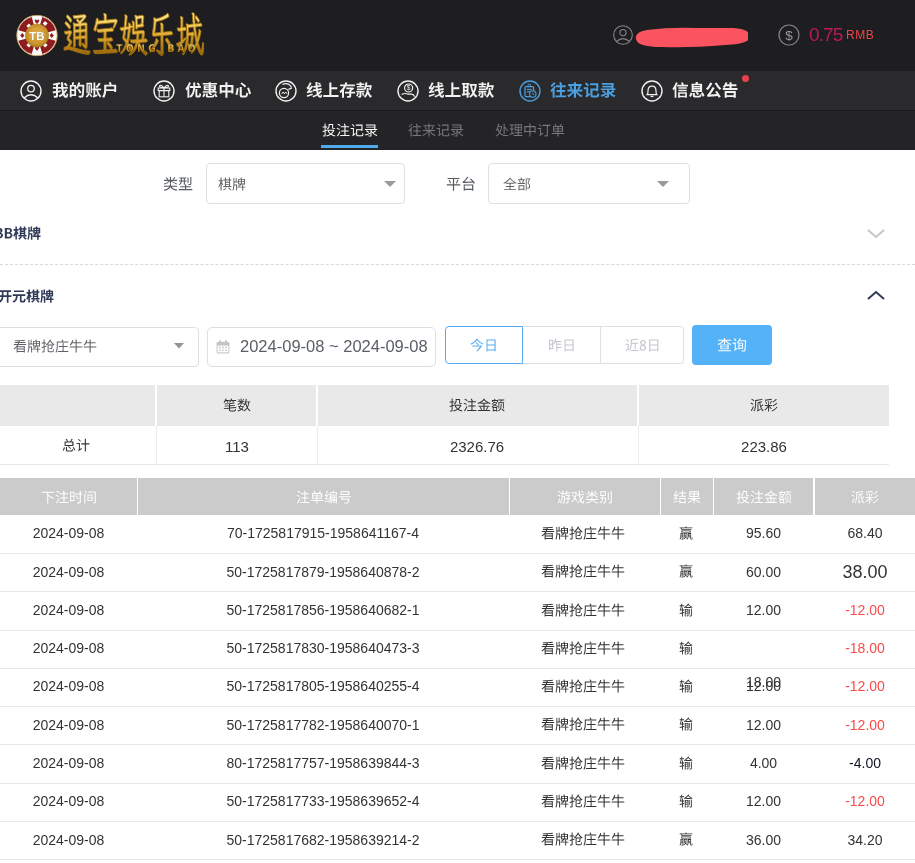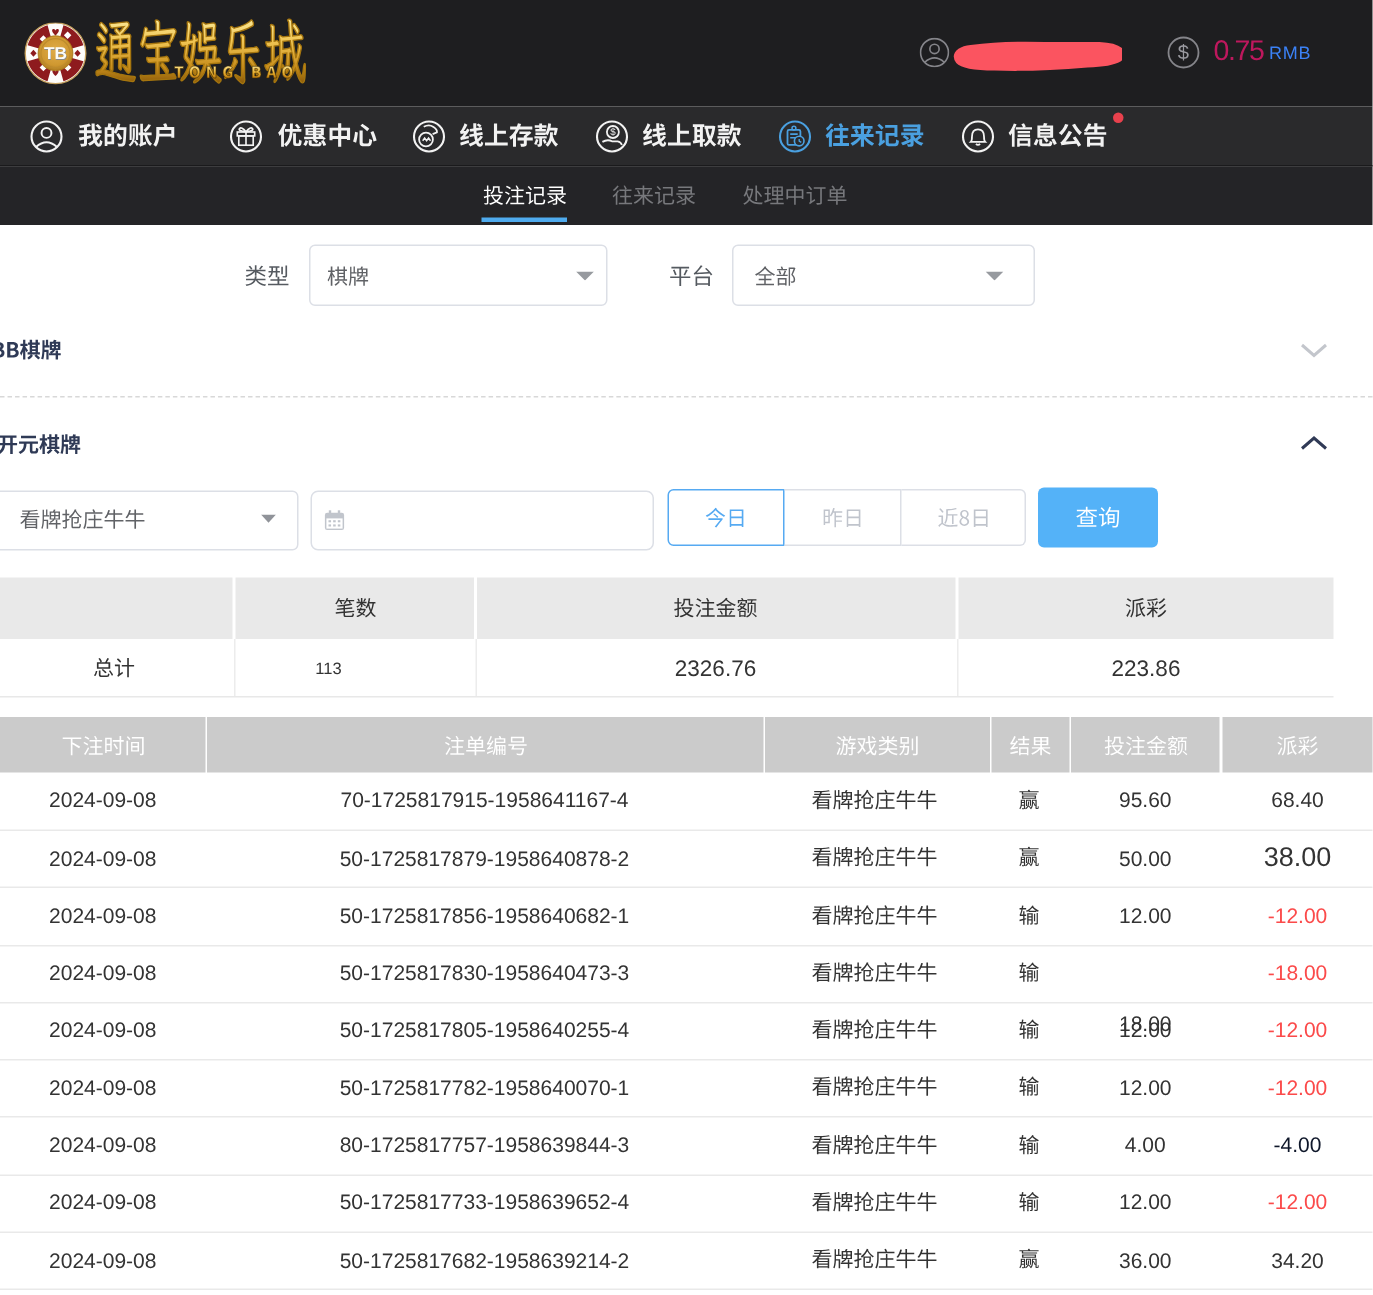--- a/index.html
+++ b/index.html
@@ -65,21 +65,21 @@
 <path d="M3.5 16.5 Q10 10.8 16.5 16.5" fill="none" stroke="#85858a" stroke-width="1.1"></path>
 </svg>
 <svg class="ab" style="left:635px;top:26px" width="113" height="22" viewBox="0 0 113 22">
 <path d="M12 4 Q35 1 62 2 L98 2 Q110 2.5 114 7 Q117 11 112 15 Q106 18.5 90 19 Q55 22 28 21 Q7 21 2.5 16 Q-1.5 10.5 4 6.5 Q7 4.5 12 4 Z" fill="#fb5460"></path>
 </svg>
 <svg class="ab" style="left:778px;top:24px" width="22" height="22" viewBox="0 0 22 22">
 <circle cx="11" cy="11" r="10" fill="none" stroke="#85858a" stroke-width="1.2"></circle>
 <text x="11" y="15.6" text-anchor="middle" font-family="Liberation Sans" font-size="13.5" fill="#9a9aa0">$</text>
 </svg>
 <div class="lat" style="left:809px;top:23.5px;font-size:19px;letter-spacing:-0.9px;color:#be185d">0.75</div>
-<div class="lat" style="left:846px;top:28px;font-size:12px;letter-spacing:0.5px;color:#3b82f6">RMB</div>
+<div class="lat" style="left:846px;top:28px;font-size:12px;letter-spacing:0.5px;color:#ef4444">RMB</div>
 <svg class="ab" style="left:20px;top:80px" width="22" height="22" viewBox="0 0 22 22">
 <circle cx="11" cy="11" r="10" fill="none" stroke="#f2f2f2" stroke-width="1.4"></circle>
 <circle cx="11" cy="8.6" r="3.3" fill="none" stroke="#f2f2f2" stroke-width="1.3"></circle>
 <path d="M4 18 Q11 11.6 18 18" fill="none" stroke="#f2f2f2" stroke-width="1.3"></path>
 </svg>
 <svg style="position:absolute;left:52px;top:78.3px;overflow:visible" width="66.4" height="24.1" viewBox="0 -18.3 66.4 24.1">
       <path d="M11.7 -12.6C12.6 -11.8 13.6 -10.6 14.1 -9.9L15.7 -11C15.2 -11.8 14.1 -12.9 13.2 -13.6ZM13.5 -7C13.1 -6.1 12.5 -5.4 11.9 -4.7C11.8 -5.5 11.6 -6.5 11.5 -7.5H15.8V-9.4H11.3C11.1 -10.9 11.1 -12.4 11.1 -14H9C9 -12.4 9.1 -10.9 9.2 -9.4H6V-11.6C7 -11.8 7.9 -12.1 8.7 -12.3L7.4 -14C5.7 -13.4 3.1 -12.9 0.7 -12.6C1 -12.2 1.2 -11.4 1.3 -10.9C2.2 -11 3.1 -11.1 4 -11.3V-9.4H0.8V-7.5H4V-5.2C2.7 -5 1.5 -4.8 0.5 -4.7L1 -2.7L4 -3.3V-0.9C4 -0.6 3.9 -0.5 3.6 -0.5C3.3 -0.5 2.3 -0.5 1.4 -0.5C1.7 0 2 0.9 2.1 1.5C3.4 1.5 4.4 1.4 5.1 1.1C5.8 0.8 6 0.2 6 -0.8V-3.7L8.7 -4.3L8.6 -6.1L6 -5.6V-7.5H9.4C9.6 -5.9 9.9 -4.3 10.2 -3C9.1 -2.1 7.8 -1.2 6.5 -0.6C7 -0.2 7.6 0.5 7.8 0.9C8.9 0.4 10 -0.3 10.9 -1.1C11.6 0.5 12.6 1.5 13.8 1.5C15.3 1.5 15.9 0.8 16.3 -2.1C15.7 -2.3 15 -2.8 14.6 -3.3C14.5 -1.3 14.3 -0.5 14 -0.5C13.5 -0.5 13 -1.2 12.5 -2.5C13.6 -3.6 14.5 -4.8 15.3 -6.2Z M25.5 -6.7C26.3 -5.5 27.3 -3.9 27.8 -2.9L29.5 -3.9C29 -4.9 27.9 -6.5 27.1 -7.6ZM26.3 -14.1C25.8 -12.1 25 -10.1 24.1 -8.7V-11.4H21.5C21.8 -12.1 22.1 -13 22.3 -13.8L20.2 -14.1C20.1 -13.3 19.9 -12.2 19.7 -11.4H17.8V1H19.6V-0.2H24.1V-8C24.5 -7.8 25.1 -7.3 25.4 -7.1C25.9 -7.8 26.4 -8.7 26.8 -9.7H30.4C30.2 -3.8 30 -1.3 29.5 -0.8C29.3 -0.6 29.1 -0.5 28.8 -0.5C28.4 -0.5 27.4 -0.5 26.3 -0.6C26.6 -0.1 26.9 0.8 26.9 1.3C27.9 1.4 28.9 1.4 29.6 1.3C30.2 1.2 30.7 1 31.2 0.4C31.9 -0.5 32 -3.2 32.3 -10.6C32.3 -10.9 32.3 -11.5 32.3 -11.5H27.6C27.8 -12.2 28.1 -12.9 28.2 -13.6ZM19.6 -9.7H22.3V-7H19.6ZM19.6 -2V-5.2H22.3V-2Z M34.4 -13.5V-3H35.8V-11.9H38.6V-3H40.1V-13.5ZM46.8 -13.5C46.1 -12 44.9 -10.5 43.6 -9.6C44 -9.3 44.7 -8.5 45 -8.1C46.3 -9.3 47.8 -11.1 48.7 -12.9ZM36.5 -11.1V-6.2C36.5 -4.1 36.2 -1.3 33.7 0.2C34 0.4 34.5 1 34.7 1.3C36 0.5 36.8 -0.6 37.3 -1.9C38 -1 38.8 0.2 39.1 1L40.4 -0C40 -0.8 39.1 -2 38.3 -2.8L37.4 -2.1C37.8 -3.5 37.9 -4.9 37.9 -6.2V-11.1ZM41.4 1.5C41.7 1.3 42.3 1 45.5 -0.2C45.4 -0.7 45.3 -1.5 45.3 -2L43.3 -1.3V-6.1H44.3C45 -3.1 46.2 -0.4 48.1 1.1C48.4 0.6 49 -0.1 49.4 -0.4C47.8 -1.6 46.7 -3.7 46.1 -6.1H49.1V-7.9H43.3V-13.8H41.5V-7.9H40.4V-6.1H41.5V-1.3C41.5 -0.5 41 -0.2 40.7 0C40.9 0.3 41.3 1.1 41.4 1.5Z M54.3 -9.7H62.2V-7.1H54.3V-7.8ZM56.8 -13.7C57 -13.1 57.4 -12.2 57.6 -11.6H52.2V-7.8C52.2 -5.4 52 -2 50.2 0.4C50.7 0.6 51.6 1.2 52 1.6C53.4 -0.2 54 -2.9 54.2 -5.3H62.2V-4.4H64.2V-11.6H58.7L59.7 -11.9C59.5 -12.5 59.1 -13.5 58.7 -14.2Z" fill="#f2f2f2"></path>
     </svg>
 <svg class="ab" style="left:153px;top:80px" width="22" height="22" viewBox="0 0 22 22">
 <circle cx="11" cy="11" r="10" fill="none" stroke="#f2f2f2" stroke-width="1.4"></circle>
@@ -188,20 +188,21 @@
 <rect x="1.6" y="5.6" width="10.8" height="6.8" fill="#fff"></rect>
 <g fill="#c1c5cc">
 <rect x="3" y="6.8" width="1.7" height="1.4"></rect>
         <rect x="6.1" y="6.8" width="1.7" height="1.4"></rect>
         <rect x="9.2" y="6.8" width="1.7" height="1.4"></rect>
 <rect x="3" y="9.6" width="1.7" height="1.4"></rect>
         <rect x="6.1" y="9.6" width="1.7" height="1.4"></rect>
         <rect x="9.2" y="9.6" width="1.7" height="1.4"></rect>
 </g>
     </svg>
+<div class="lat" style="left:240px;top:337px;font-size:16.5px;color:#5a5e66">2024-09-08 ~ 2024-09-08</div>
 <div class="ab" style="left:445px;top:326px;width:78px;height:38px;border:1px solid #56aaf2;border-radius:4px 0 0 4px"></div>
 <svg style="position:absolute;left:470px;top:334.6px;overflow:visible" width="28" height="20.3" viewBox="0 -15.4 28 20.3">
       <path d="M5.5 -7.5C6.4 -6.8 7.6 -5.8 8.1 -5.1L8.9 -5.9C8.3 -6.5 7.1 -7.4 6.2 -8.1ZM2.3 -4.9V-3.8H10.1C9.1 -2.5 7.7 -0.7 6.5 0.7L7.5 1.2C9 -0.6 10.9 -3 12 -4.5L11.2 -4.9L11 -4.9ZM6.9 -11.9C5.5 -9.7 3 -7.8 0.5 -6.7C0.8 -6.4 1.1 -6 1.3 -5.7C3.4 -6.8 5.5 -8.4 7 -10.2C8.6 -8.5 10.8 -6.7 12.7 -5.8C12.9 -6.1 13.2 -6.5 13.5 -6.7C11.5 -7.6 9.1 -9.4 7.7 -11L7.9 -11.4Z M17.5 -4.9H24.5V-1H17.5ZM17.5 -6V-9.8H24.5V-6ZM16.5 -10.8V1H17.5V0.1H24.5V0.9H25.6V-10.8Z" fill="#56aaf2"></path>
     </svg>
 <div class="ab" style="left:523px;top:326px;width:78px;height:38px;border:1px solid #dcdfe6;border-left:none"></div>
 <svg style="position:absolute;left:548px;top:334.6px;overflow:visible" width="28" height="20.3" viewBox="0 -15.4 28 20.3">
       <path d="M7.4 -11.8C7 -9.9 6.2 -8 5.2 -6.7C5.5 -6.6 5.9 -6.2 6 -6C6.6 -6.7 7 -7.5 7.5 -8.5H8.3V1.1H9.3V-2.5H13.3V-3.4H9.3V-5.6H13.2V-6.6H9.3V-8.5H13.5V-9.5H7.9C8.1 -10.2 8.3 -10.9 8.5 -11.6ZM4.2 -5.7V-2.5H2.1V-5.7ZM4.2 -6.6H2.1V-9.7H4.2ZM1.1 -10.7V-0.4H2.1V-1.5H5.2V-10.7Z M17.5 -4.9H24.5V-1H17.5ZM17.5 -6V-9.8H24.5V-6ZM16.5 -10.8V1H17.5V0.1H24.5V0.9H25.6V-10.8Z" fill="#c0c4cc"></path>
     </svg>
 <div class="ab" style="left:601px;top:326px;width:83px;height:38px;border:1px solid #dcdfe6;border-left:none;border-radius:0 4px 4px 0"></div>
 <svg style="position:absolute;left:624.6px;top:334.6px;overflow:visible" width="35.8" height="20.3" viewBox="0 -15.4 35.8 20.3">
@@ -220,21 +221,21 @@
     </svg>
 <svg style="position:absolute;left:449px;top:395.1px;overflow:visible" width="56" height="20.3" viewBox="0 -15.4 56 20.3">
       <path d="M2.6 -11.8V-8.9H0.6V-8H2.6V-4.9C1.8 -4.7 1.1 -4.5 0.5 -4.4L0.8 -3.3L2.6 -3.9V-0.2C2.6 -0 2.5 0 2.3 0.1C2.1 0.1 1.5 0.1 0.8 0C1 0.3 1.1 0.7 1.2 1C2.1 1 2.7 1 3.1 0.8C3.4 0.7 3.6 0.4 3.6 -0.2V-4.2L5 -4.6L4.9 -5.6L3.6 -5.2V-8H5.3V-8.9H3.6V-11.8ZM6.6 -11.3V-9.7C6.6 -8.7 6.4 -7.6 4.8 -6.7C5 -6.5 5.4 -6.1 5.5 -5.9C7.2 -6.9 7.6 -8.4 7.6 -9.7V-10.3H10.1V-8C10.1 -7 10.3 -6.6 11.3 -6.6C11.5 -6.6 12.2 -6.6 12.4 -6.6C12.7 -6.6 13 -6.6 13.2 -6.6C13.2 -6.9 13.1 -7.3 13.1 -7.5C12.9 -7.5 12.6 -7.5 12.4 -7.5C12.2 -7.5 11.5 -7.5 11.3 -7.5C11.1 -7.5 11.1 -7.6 11.1 -8V-11.3ZM11 -4.6C10.5 -3.5 9.7 -2.6 8.8 -1.9C7.9 -2.6 7.2 -3.6 6.7 -4.6ZM5.3 -5.6V-4.6H5.9L5.7 -4.5C6.2 -3.3 7 -2.2 8 -1.3C6.8 -0.6 5.5 -0.1 4.1 0.2C4.4 0.4 4.6 0.9 4.7 1.1C6.1 0.8 7.6 0.2 8.8 -0.6C9.9 0.2 11.2 0.8 12.8 1.1C12.9 0.9 13.2 0.4 13.4 0.2C12 -0.1 10.8 -0.6 9.7 -1.3C10.9 -2.3 11.9 -3.6 12.4 -5.3L11.8 -5.6L11.6 -5.6Z M15.3 -10.8C16.2 -10.4 17.4 -9.7 18 -9.3L18.6 -10.1C18 -10.6 16.8 -11.2 15.9 -11.6ZM14.6 -7C15.5 -6.5 16.6 -5.9 17.2 -5.4L17.8 -6.3C17.2 -6.7 16 -7.4 15.2 -7.7ZM15 0.3 15.9 1C16.7 -0.3 17.7 -2.1 18.4 -3.6L17.7 -4.3C16.9 -2.7 15.8 -0.8 15 0.3ZM21.7 -11.5C22.1 -10.7 22.6 -9.8 22.8 -9.1L23.9 -9.5C23.6 -10.2 23.1 -11.1 22.6 -11.8ZM18.7 -9.1V-8.1H22.4V-4.9H19.2V-3.9H22.4V-0.3H18.2V0.7H27.5V-0.3H23.5V-3.9H26.6V-4.9H23.5V-8.1H27.1V-9.1Z M30.8 -3.1C31.3 -2.3 31.9 -1.1 32.1 -0.5L33 -0.9C32.8 -1.6 32.2 -2.6 31.6 -3.4ZM38.3 -3.4C37.9 -2.6 37.3 -1.5 36.8 -0.8L37.6 -0.5C38.1 -1.1 38.7 -2.1 39.3 -3ZM35 -11.9C33.7 -9.8 31.1 -8.2 28.4 -7.3C28.7 -7.1 29 -6.7 29.1 -6.3C29.9 -6.6 30.7 -7 31.4 -7.4V-6.6H34.4V-4.7H29.6V-3.7H34.4V-0.3H29V0.7H41.1V-0.3H35.5V-3.7H40.4V-4.7H35.5V-6.6H38.6V-7.5C39.4 -7 40.1 -6.7 40.9 -6.4C41 -6.7 41.4 -7.1 41.6 -7.3C39.5 -8 37 -9.4 35.6 -10.9L36 -11.5ZM38.4 -7.6H31.7C33 -8.3 34.1 -9.2 35 -10.2C36 -9.2 37.2 -8.3 38.4 -7.6Z M51.7 -6.9C51.6 -2.6 51.5 -0.6 48.4 0.4C48.6 0.6 48.8 0.9 48.9 1.2C52.2 -0 52.6 -2.3 52.6 -6.9ZM52.3 -1.2C53.3 -0.5 54.4 0.5 55 1.1L55.6 0.3C55 -0.2 53.8 -1.2 52.9 -1.8ZM49.4 -8.5V-1.9H50.3V-7.7H53.9V-2H54.8V-8.5H52.2C52.4 -9 52.6 -9.5 52.8 -10H55.3V-10.9H49.2V-10H51.8C51.7 -9.5 51.5 -9 51.3 -8.5ZM45 -11.5C45.2 -11.2 45.4 -10.8 45.6 -10.4H42.9V-8.3H43.8V-9.5H48V-8.3H49V-10.4H46.7C46.5 -10.8 46.2 -11.3 45.9 -11.7ZM43.8 -3.3V1H44.7V0.6H47.2V1H48.1V-3.3ZM44.7 -0.3V-2.4H47.2V-0.3ZM44.1 -5.8 45.1 -5.3C44.4 -4.7 43.5 -4.3 42.5 -4C42.7 -3.8 42.9 -3.3 43 -3C44 -3.4 45.1 -4 46 -4.8C46.9 -4.3 47.8 -3.8 48.3 -3.4L49 -4.1C48.5 -4.5 47.6 -5 46.7 -5.4C47.4 -6.1 48 -6.9 48.4 -7.8L47.9 -8.1L47.6 -8.1H45.5C45.7 -8.4 45.8 -8.7 45.9 -8.9L45 -9.1C44.6 -8.1 43.8 -7 42.6 -6.2C42.8 -6.1 43 -5.8 43.2 -5.6C43.9 -6.1 44.5 -6.7 44.9 -7.3H47.1C46.8 -6.8 46.4 -6.3 45.9 -5.9L44.8 -6.5Z" fill="#333333"></path>
     </svg>
 <svg style="position:absolute;left:750px;top:395.1px;overflow:visible" width="28" height="20.3" viewBox="0 -15.4 28 20.3">
       <path d="M1.2 -10.8C2.1 -10.4 3.1 -9.7 3.7 -9.2L4.2 -10.1C3.7 -10.5 2.6 -11.2 1.8 -11.6ZM0.5 -7C1.3 -6.6 2.4 -6 2.9 -5.6L3.5 -6.4C2.9 -6.9 1.9 -7.4 1.1 -7.8ZM0.9 0.1 1.7 0.9C2.4 -0.4 3.2 -2.2 3.9 -3.6L3.1 -4.3C2.5 -2.7 1.5 -0.9 0.9 0.1ZM7.4 1C7.6 0.8 8 0.6 10.7 -0.6C10.6 -0.8 10.5 -1.2 10.5 -1.5L8.4 -0.6V-7.3L9.4 -7.5C9.9 -3.8 10.8 -0.7 12.8 0.9C13 0.6 13.3 0.2 13.6 0C12.5 -0.7 11.7 -2.1 11.2 -3.7C11.9 -4.2 12.7 -4.8 13.4 -5.4L12.7 -6.2C12.2 -5.7 11.5 -5 10.9 -4.5C10.6 -5.5 10.4 -6.6 10.3 -7.7C11.1 -7.8 11.8 -8.1 12.4 -8.3L11.6 -9.1C10.7 -8.7 8.9 -8.3 7.5 -8V-0.8C7.5 -0.3 7.2 -0 7 0.1C7.1 0.3 7.3 0.7 7.4 1ZM5.1 -10.3V-6.8C5.1 -4.6 5 -1.5 3.5 0.7C3.7 0.8 4.2 1 4.3 1.2C5.9 -1.1 6.1 -4.5 6.1 -6.8V-9.5C8.4 -9.8 10.9 -10.3 12.7 -10.9L11.8 -11.7C10.3 -11.2 7.5 -10.6 5.1 -10.3Z M21.3 -11.6C19.8 -11.1 17 -10.8 14.7 -10.6C14.8 -10.3 15 -10 15 -9.7C17.3 -9.9 20.2 -10.2 22 -10.7ZM15.1 -8.8C15.6 -8.1 16.1 -7.1 16.3 -6.5L17.2 -6.9C17 -7.5 16.4 -8.4 15.9 -9.1ZM17.6 -9.3C18 -8.6 18.4 -7.6 18.5 -7L19.4 -7.3C19.2 -7.9 18.8 -8.8 18.4 -9.5ZM21 -9.6C20.7 -8.7 20.1 -7.6 19.7 -6.8L20.5 -6.5C20.9 -7.2 21.5 -8.3 22 -9.3ZM25.8 -11.5C25 -10.4 23.5 -9.3 22.3 -8.7C22.6 -8.4 22.9 -8.1 23.1 -7.9C24.4 -8.6 25.9 -9.9 26.9 -11.1ZM26.2 -7.7C25.3 -6.5 23.7 -5.3 22.4 -4.7C22.7 -4.5 23 -4.1 23.2 -3.9C24.6 -4.7 26.2 -6 27.2 -7.2ZM26.6 -3.7C25.6 -2 23.6 -0.6 21.6 0.2C21.9 0.5 22.2 0.8 22.3 1.1C24.5 0.2 26.4 -1.4 27.6 -3.3ZM19.1 -4.4H19.1L19.1 -4.3ZM18.1 -6.8V-5.3H14.8V-4.4H17.8C16.9 -3 15.6 -1.6 14.4 -0.8C14.6 -0.6 14.9 -0.2 15 0.1C16.1 -0.6 17.2 -1.9 18.1 -3.1V1.1H19.1V-3.4C19.9 -2.7 20.7 -1.8 21.1 -1.2L21.8 -1.9C21.3 -2.6 20.3 -3.6 19.3 -4.4H22V-5.3H19.1V-6.8Z" fill="#333333"></path>
     </svg>
 <svg style="position:absolute;left:61.5px;top:435.1px;overflow:visible" width="28" height="20.3" viewBox="0 -15.4 28 20.3">
       <path d="M10.6 -3C11.4 -2 12.2 -0.7 12.6 0.1L13.4 -0.4C13.1 -1.3 12.2 -2.5 11.4 -3.5ZM5.8 -3.8C6.7 -3.1 7.8 -2.1 8.3 -1.5L9.1 -2.1C8.5 -2.8 7.4 -3.7 6.5 -4.4ZM3.9 -3.4V-0.5C3.9 0.7 4.4 1 6 1C6.4 1 8.8 1 9.2 1C10.5 1 10.8 0.6 11 -1C10.7 -1.1 10.2 -1.3 10 -1.4C9.9 -0.2 9.8 0 9.1 0C8.6 0 6.5 0 6.1 0C5.2 0 5 -0.1 5 -0.5V-3.4ZM1.9 -3.1C1.7 -2.1 1.2 -0.8 0.6 -0.1L1.6 0.3C2.2 -0.5 2.7 -1.8 2.9 -3ZM3.7 -7.9H10.3V-5.5H3.7ZM2.6 -8.9V-4.5H11.5V-8.9H9.2C9.7 -9.6 10.2 -10.5 10.7 -11.3L9.6 -11.7C9.2 -10.9 8.6 -9.7 8.1 -8.9H5.2L6 -9.4C5.8 -10 5.1 -11 4.5 -11.7L3.6 -11.3C4.2 -10.6 4.8 -9.6 5 -8.9Z M15.9 -10.8C16.7 -10.2 17.7 -9.2 18.1 -8.6L18.8 -9.4C18.4 -10 17.4 -10.9 16.6 -11.5ZM14.6 -7.4V-6.3H16.9V-1.3C16.9 -0.7 16.4 -0.3 16.2 -0.1C16.4 0.1 16.6 0.6 16.7 0.9C17 0.6 17.4 0.3 20 -1.6C19.9 -1.8 19.7 -2.3 19.7 -2.5L17.9 -1.4V-7.4ZM22.8 -11.7V-7.1H19.2V-6H22.8V1.1H23.9V-6H27.4V-7.1H23.9V-11.7Z" fill="#333333"></path>
     </svg>
-<div class="lat c" style="left:219px;top:446px;font-size:11px">113</div>
+<div class="lat c" style="left:237px;top:446px;font-size:15px">113</div>
 <div class="lat c" style="left:477px;top:446px;font-size:15px">2326.76</div>
 <div class="lat c" style="left:764px;top:446px;font-size:15px">223.86</div>
 <div class="ab" style="left:155.5px;top:426px;width:1px;height:38px;background:#ececec"></div>
 <div class="ab" style="left:317px;top:426px;width:1px;height:38px;background:#ececec"></div>
 <div class="ab" style="left:637.5px;top:426px;width:1px;height:38px;background:#ececec"></div>
 <div class="ab" style="left:0;top:464px;width:889px;height:1px;background:#e8e8e8"></div>
 <div class="ab" style="left:0px;top:478px;width:137px;height:37.3px;background:#cbcbcb"></div>
 <div class="ab" style="left:138.3px;top:478px;width:370.3px;height:37.3px;background:#cbcbcb"></div>
 <div class="ab" style="left:510px;top:478px;width:149.7px;height:37.3px;background:#cbcbcb"></div>
 <div class="ab" style="left:661.1px;top:478px;width:51.6px;height:37.3px;background:#cbcbcb"></div>
@@ -282,21 +283,21 @@
 <div class="lat c" style="left:865px;top:533.2px;font-size:14px;color:#333">68.40</div>
 <div class="ab" style="left:0;top:591.2px;width:915px;height:1px;background:#e9e9e9"></div>
 <div class="lat c" style="left:68.5px;top:571.5px;font-size:14px">2024-09-08</div>
 <div class="lat c" style="left:323px;top:571.5px;font-size:14px">50-1725817879-1958640878-2</div>
 <svg style="position:absolute;left:541px;top:561.2px;overflow:visible" width="84" height="20.3" viewBox="0 -15.4 84 20.3">
       <use href="#kp" fill="#333333"></use>
     </svg>
 <svg style="position:absolute;left:678.5px;top:561.2px;overflow:visible" width="14" height="20.3" viewBox="0 -15.4 14 20.3">
       <use href="#gwin" fill="#333333"></use>
     </svg>
-<div class="lat c" style="left:763.5px;top:571.5px;font-size:14px">50.00</div>
+<div class="lat c" style="left:763.5px;top:571.5px;font-size:14px">60.00</div>
 <div class="lat c" style="left:865px;top:571.5px;font-size:18px;color:#333">38.00</div>
 <div class="ab" style="left:0;top:629.5px;width:915px;height:1px;background:#e9e9e9"></div>
 <div class="lat c" style="left:68.5px;top:609.9px;font-size:14px">2024-09-08</div>
 <div class="lat c" style="left:323px;top:609.9px;font-size:14px">50-1725817856-1958640682-1</div>
 <svg style="position:absolute;left:541px;top:599.5px;overflow:visible" width="84" height="20.3" viewBox="0 -15.4 84 20.3">
       <use href="#kp" fill="#333333"></use>
     </svg>
 <svg style="position:absolute;left:678.5px;top:599.5px;overflow:visible" width="14" height="20.3" viewBox="0 -15.4 14 20.3">
       <use href="#glose" fill="#333333"></use>
     </svg>

